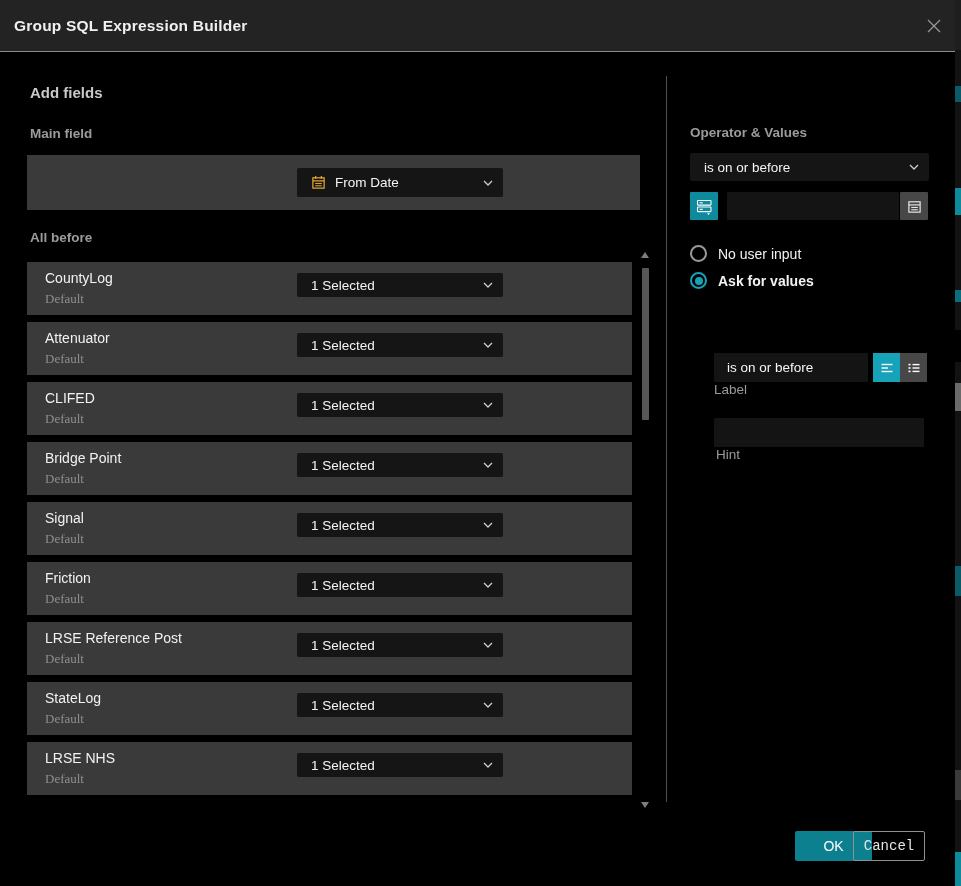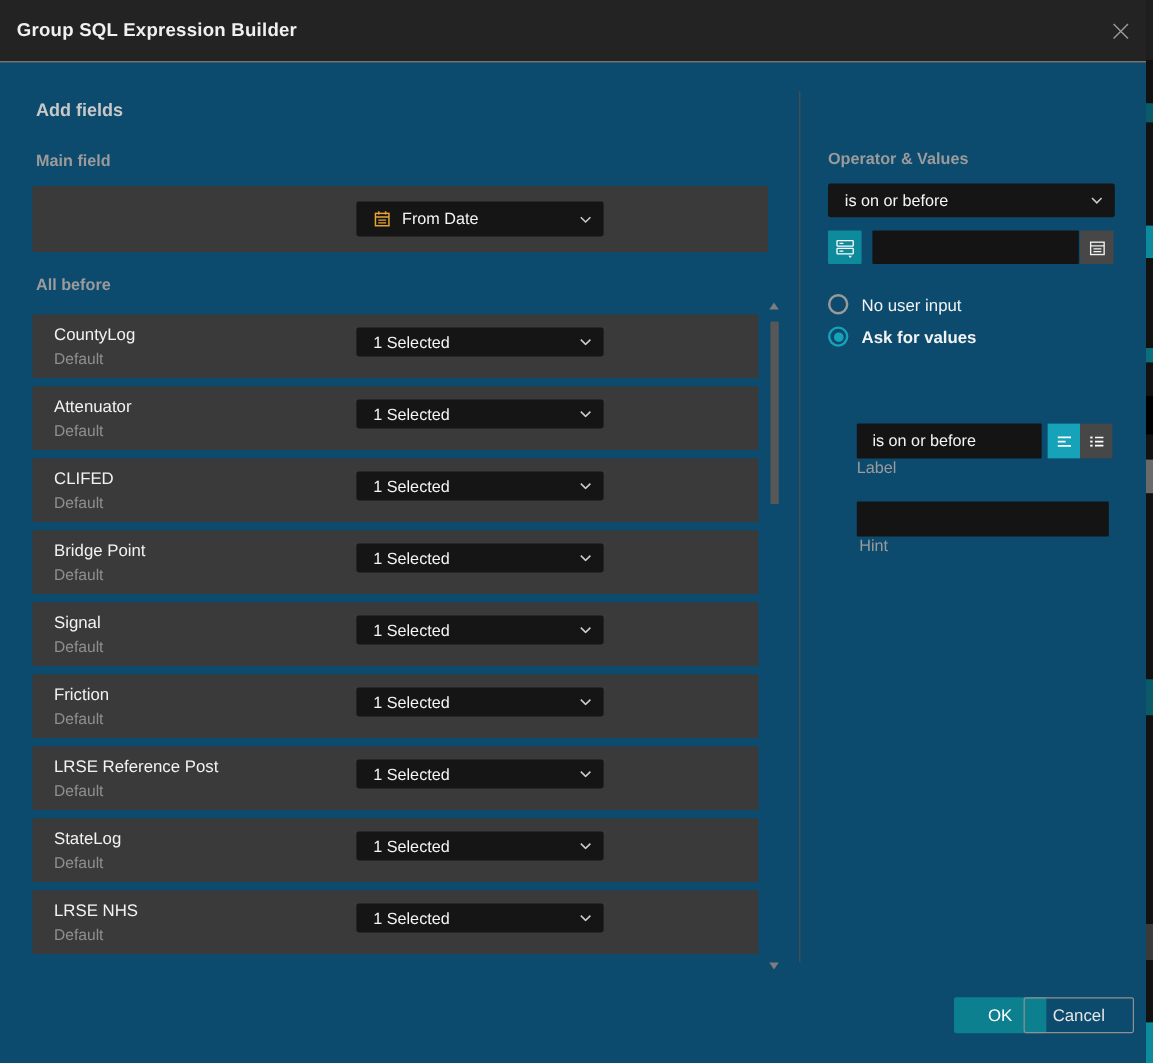--- a/index.html
+++ b/index.html
@@ -1,18 +1,18 @@
 <!DOCTYPE html>
 <html><head>
 <meta charset="utf-8">
 <style>
   html,body{margin:0;padding:0;background:#0d0d0d;}
   .stage{position:relative;width:961px;height:886px;overflow:hidden;
          font-family:"Liberation Sans",sans-serif;background:#121212;}
-  .dialog{position:absolute;left:0;top:0;width:955px;height:886px;background:#0c4a6e;}
+  .dialog{position:absolute;left:0;top:0;width:955px;height:886px;background:#000000;}
 
   
   .hdr{position:absolute;left:0;top:0;width:955px;height:52px;background:#232323;
        border-bottom:1px solid #8a8a8a;box-sizing:border-box;}
   .hdr-title{position:absolute;left:14px;top:0;line-height:51px;font-size:15.5px;
              font-weight:700;color:#f0f0f0;letter-spacing:.2px;}
   .close-btn{position:absolute;left:922px;top:14px;width:24px;height:24px;cursor:pointer;
              display:flex;align-items:center;justify-content:center;}
 
   
@@ -26,21 +26,21 @@
   .sel{display:flex;align-items:center;background:#151515;border-radius:2px;
        color:#f5f5f5;font-size:13.5px;padding:0 10px 0 14px;box-sizing:border-box;
        cursor:pointer;}
   .sel .chev{margin-left:auto;flex:0 0 auto;display:flex;}
   .sel .cal{margin-right:9px;display:flex;flex:0 0 auto;}
 
   
   .list{position:absolute;left:27px;top:262px;width:605px;}
   .row{position:relative;height:53px;margin-bottom:7px;background:#3a3a3a;}
   .row-name{position:absolute;left:18px;top:8px;font-size:14px;color:#f2f2f2;}
-  .row-sub{position:absolute;left:18px;top:29px;font-size:13px;color:#8f8f8f;}
+  .row-sub{position:absolute;left:18px;top:29px;font-size:13px;color:#8f8f8f;font-family:Liberation Serif, serif;}
   .row .sel{position:absolute;left:270px;top:11px;width:206px;height:24px;}
 
   
   .sbar{position:absolute;left:641px;top:252px;width:9px;height:556px;}
   .sb-up{position:absolute;left:0;top:0;width:0;height:0;margin-left:0px;
          border-left:4.5px solid transparent;border-right:4.5px solid transparent;
          border-bottom:6px solid #7d7d7d;cursor:pointer;}
   .sb-down{position:absolute;left:0;bottom:0;width:0;height:0;
          border-left:4.5px solid transparent;border-right:4.5px solid transparent;
          border-top:6px solid #7d7d7d;cursor:pointer;}
@@ -326,15 +326,15 @@
         <rect x="2.5" y="10.6" width="2" height="1.6" fill="#ffffff"></rect>
         <line x1="6.5" y1="11.4" x2="13.5" y2="11.4" stroke="#ffffff" stroke-width="1.4"></line>
       </svg>
     </div>
 
     <div class="small-label" style="left:716px;top:399px;">Hint</div>
 
     <input class="txt-input" style="left: 714px; top: 418px; width: 210px; height: 29px;" value="">
 
     <button class="btn-primary" style="left:768px;top:831px;width:77px;height:30px;margin-left:27px;">OK</button>
-    <button class="btn-cancel" style="left:853px;top:831px;width:92px;height:30px;">Cancel</button>
+    <button class="btn-cancel" style="left:853px;top:831px;width:72px;height:30px;font-family:Liberation Mono, monospace;">Cancel</button>
   </div>
 </div>
 
 </body></html>

